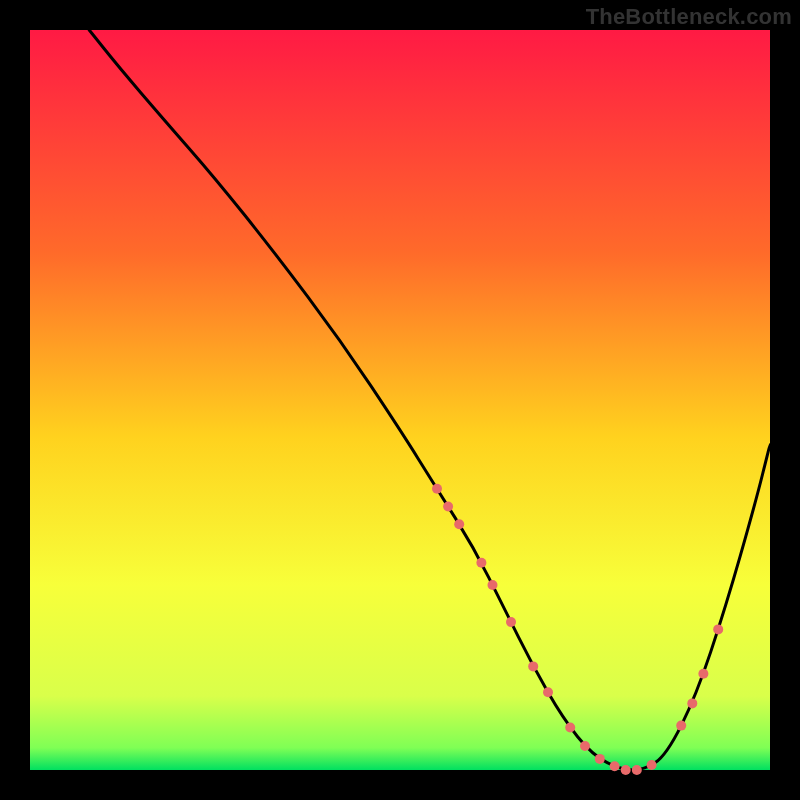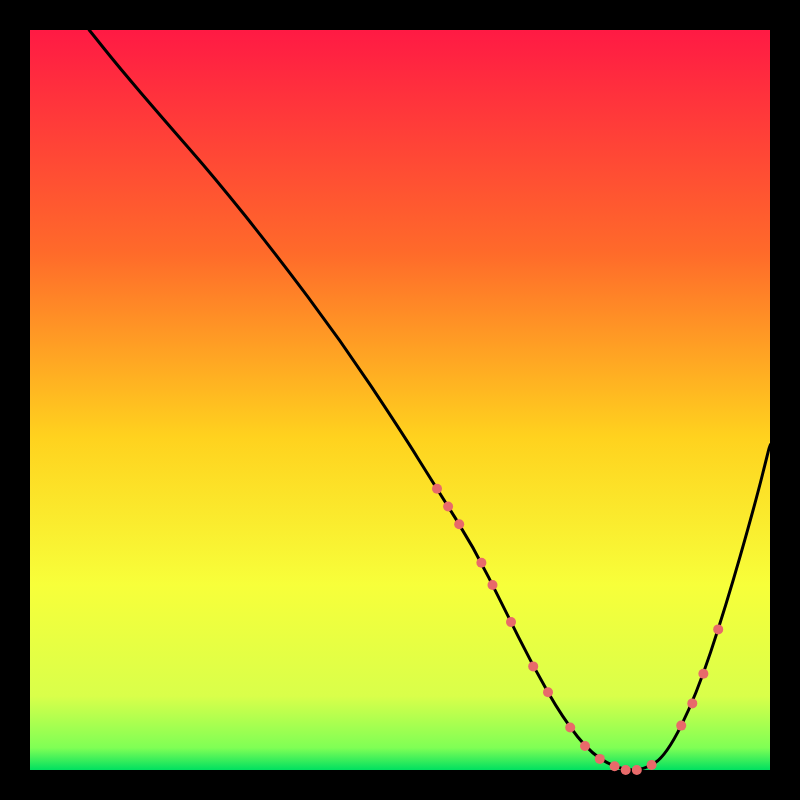--- a/index.html
+++ b/index.html
@@ -26,20 +26,21 @@
     z-index: 10;
   }
   svg {
     display: block;
   }
 </style>
 </head>
 <body>
 
 <div class="chart-container">
+  <div class="watermark">TheBottleneck.com</div>
 
   <svg id="chart-svg" width="800" height="800" viewBox="0 0 800 800">
     <defs>
       <linearGradient id="bg-grad" x1="0" y1="0" x2="0" y2="1">
           <stop offset="0%" stop-color="#ff1a44"></stop>
           <stop offset="30%" stop-color="#ff6a2a"></stop>
           <stop offset="55.00000000000001%" stop-color="#ffd21e"></stop>
           <stop offset="75%" stop-color="#f7ff3a"></stop>
           <stop offset="90%" stop-color="#d9ff4a"></stop>
           <stop offset="97%" stop-color="#7fff55"></stop>

